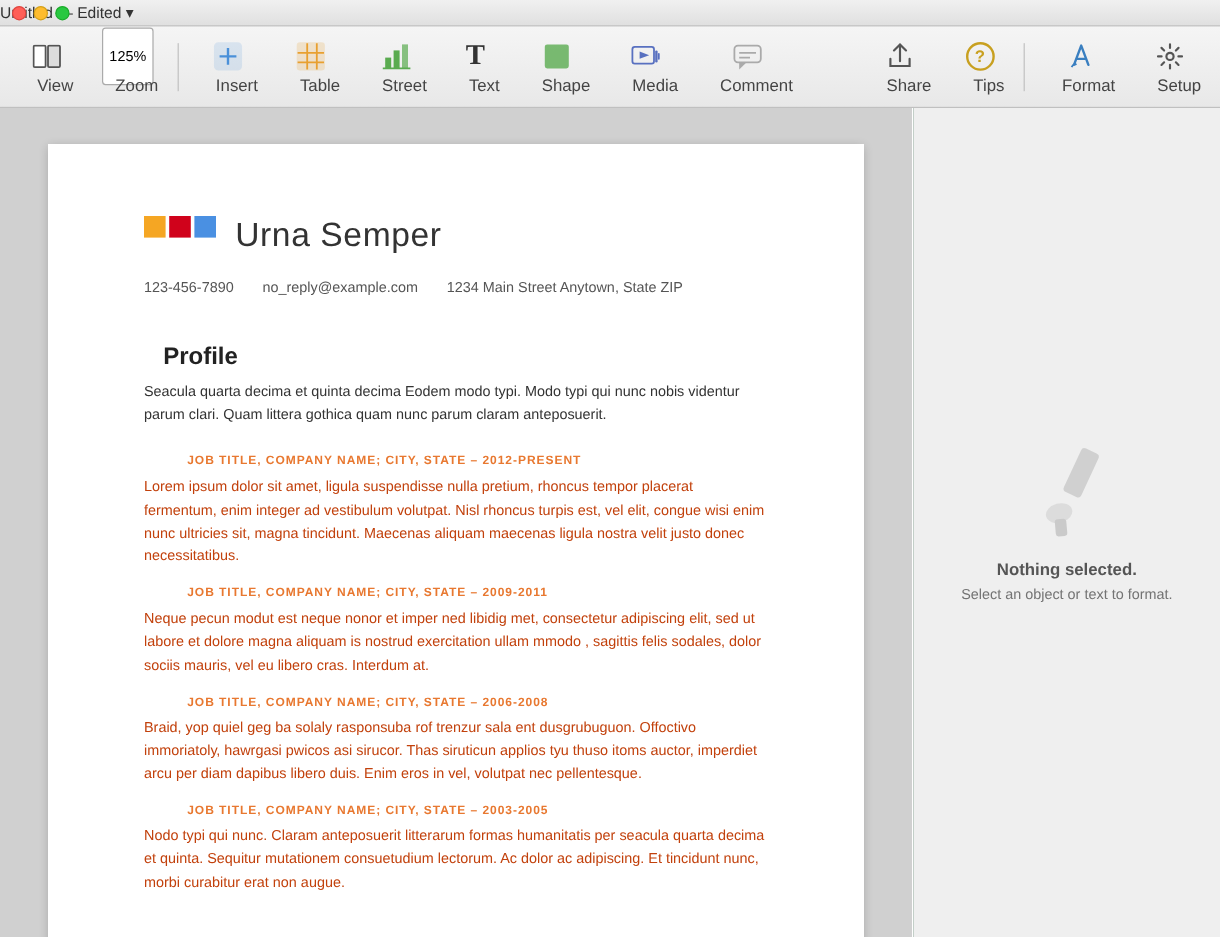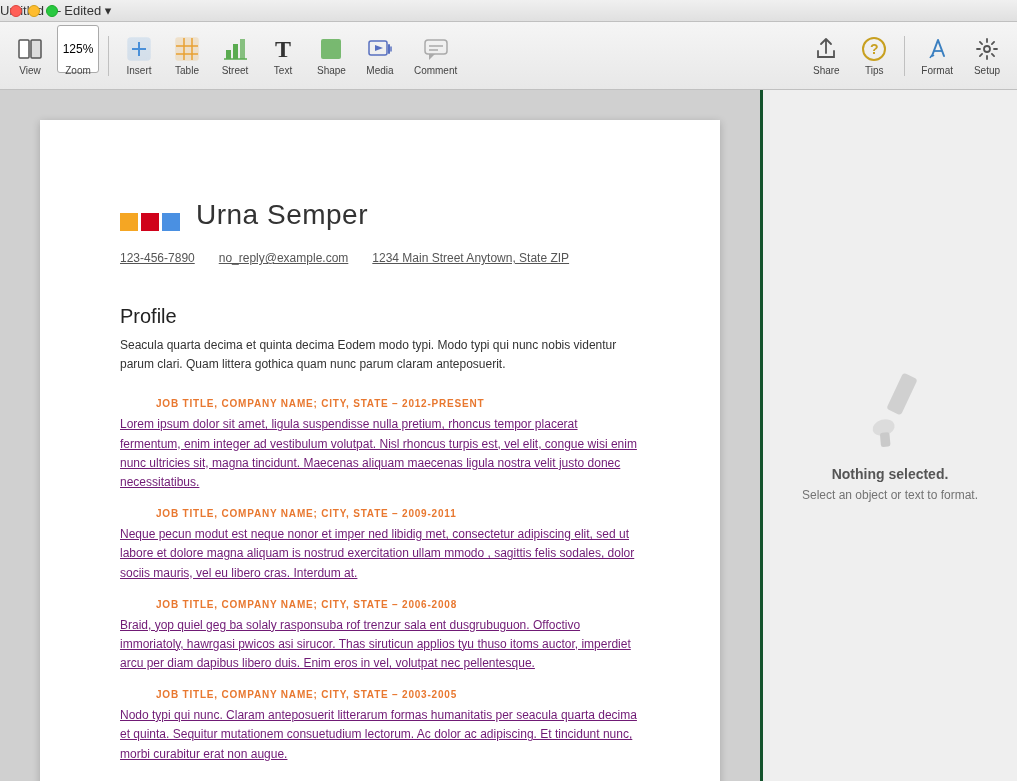--- a/index.html
+++ b/index.html
@@ -56,22 +56,23 @@
     }
     .toolbar-icon {
       width: 28px; height: 28px;
       display: flex;
       align-items: center;
       justify-content: center;
       font-size: 20px;
       margin-bottom: 2px;
     }
     .toolbar-label {
-      font-size: 10px;
+      font-size: 14px;
       color: #444;
+      margin-left: 15px;
     }
     .toolbar-separator {
       width: 1px;
       height: 40px;
       background: #c0c0c0;
       margin: 0 4px;
     }
     .toolbar-spacer { flex: 1; }
 
     
@@ -98,24 +99,23 @@
       background: white;
       width: 680px;
       min-height: 860px;
       box-shadow: 0 2px 8px rgba(0,0,0,0.2);
       padding: 60px 80px;
     }
 
     
     .resume-header {
       display: flex;
-      align-items: flex-end;
+      align-items: flex-start;
       gap: 16px;
       margin-bottom: 20px;
-      margin-top: 19px;
     }
     .color-blocks {
       display: flex;
       gap: 3px;
     }
     .color-block {
       width: 18px; height: 18px;
     }
     .cb-orange { background: #f5a623; }
     .cb-red { background: #d0021b; }
@@ -126,29 +126,29 @@
       color: #333;
       letter-spacing: 0.5px;
     }
 
     .contact-line {
       font-size: 12px;
       color: #555;
       display: flex;
       gap: 24px;
       margin-bottom: 40px;
-      text-decoration: underline;
     }
 
     .section-title {
       font-size: 20px;
-      font-weight: 400;
+      font-weight: 700;
       color: #222;
       margin-bottom: 8px;
       margin-top: 4px;
+      margin-left: 16px;
     }
 
     .section-text {
       font-size: 12px;
       color: #333;
       line-height: 1.6;
       margin-bottom: 24px;
     }
 
     .experience-section { margin-bottom: 4px; }
@@ -159,31 +159,30 @@
       color: #e87830;
       letter-spacing: 0.8px;
       text-transform: uppercase;
       margin-top: 16px;
       margin-bottom: 6px;
       margin-left: 36px;
     }
 
     .job-desc {
       font-size: 12px;
-      color: #701a75;
+      color: #c2410c;
       line-height: 1.6;
       margin-bottom: 4px;
-      text-decoration: underline;
     }
 
     
     .right-panel {
       width: 257px;
       background: #efefef;
-      border-left: 3px solid #14532d;
+      border-left: 1px solid #14532d;
       display: flex;
       flex-direction: column;
       align-items: center;
       justify-content: center;
       padding: 20px;
     }
 
     .format-icon-large {
       width: 80px;
       height: 80px;

